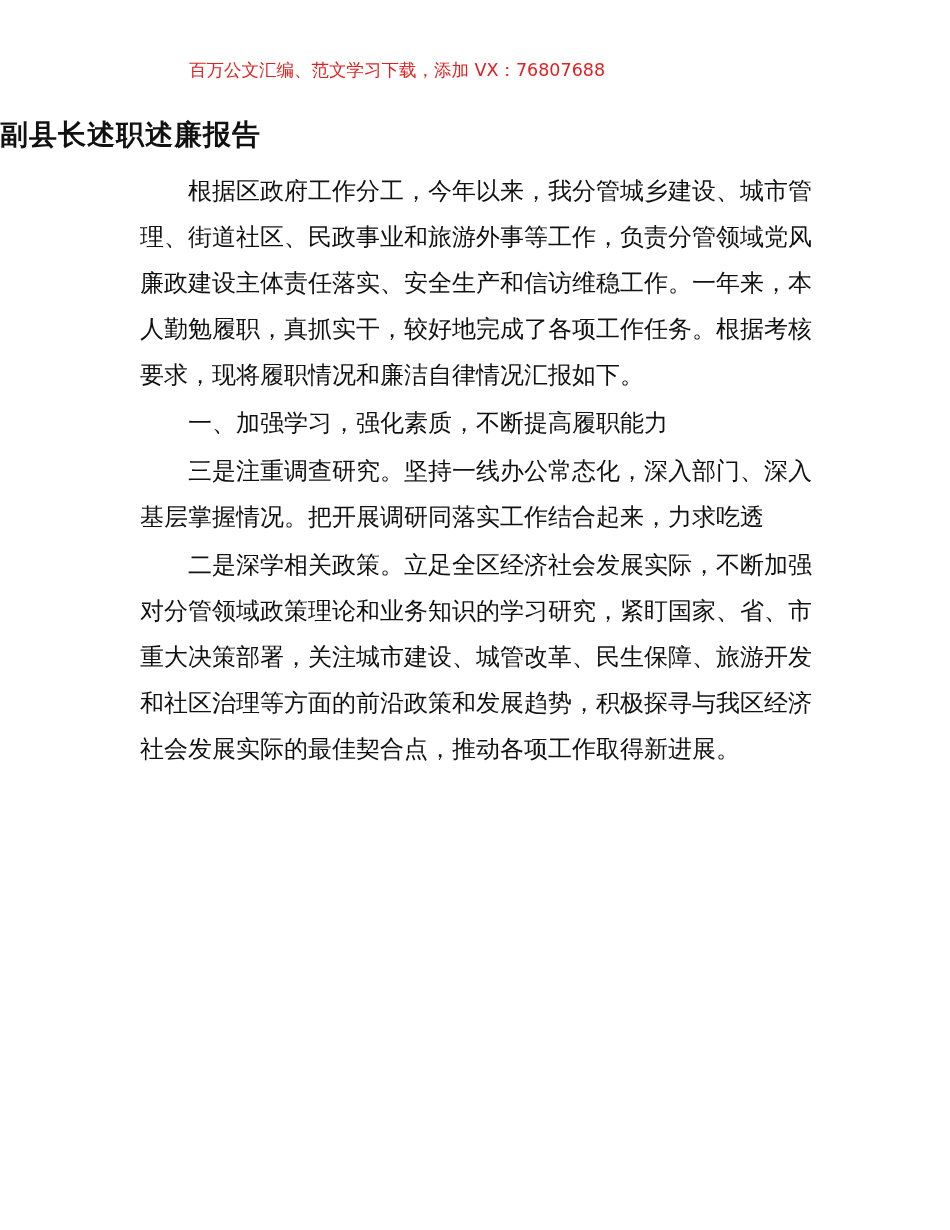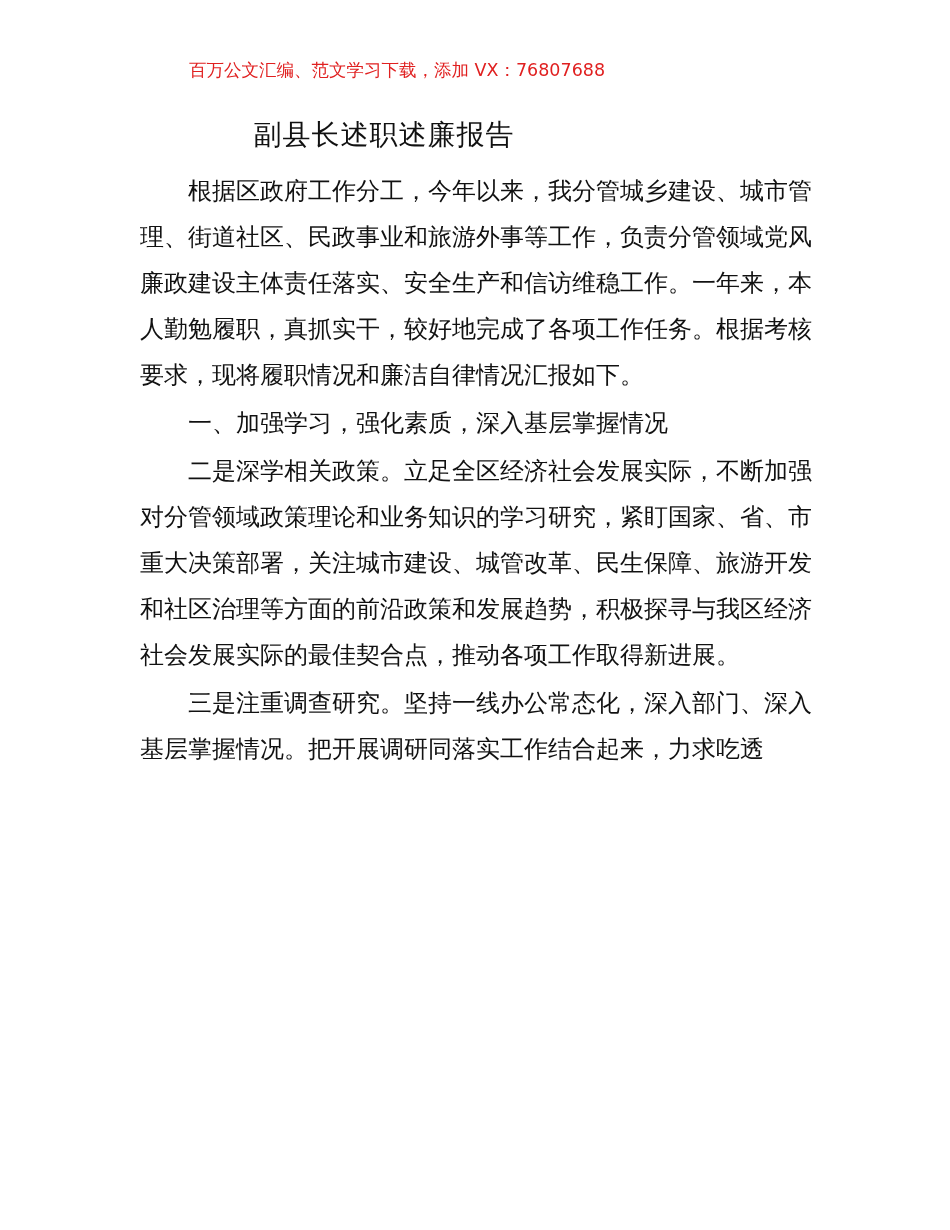--- a/index.html
+++ b/index.html
@@ -32,25 +32,25 @@
       font-size: 17.5px;
       line-height: 26px;
       color: #e02020;
       letter-spacing: 0px;
     }
     .title {
       position: absolute;
       top: 113px;
       left: 0;
       width: 768px;
-      text-align: center;
       font-size: 28px;
       line-height: 44px;
       color: #111111;
       letter-spacing: 1px;
+      font-weight: bold;
     }
     .body-text {
       position: absolute;
       top: 170px;
       left: 140px;
       width: 672px;
     }
     .para {
       margin: 0;
       font-size: 24px;
@@ -66,17 +66,17 @@
     }
   </style>
 </head>
 <body>
 
 <div class="page">
   <div class="watermark">百万公文汇编、范文学习下载，添加 VX：76807688</div>
   <div class="title">副县长述职述廉报告</div>
   <div class="body-text">
     <p class="para">根据区政府工作分工，今年以来，我分管城乡建设、城市管理、街道社区、民政事业和旅游外事等工作，负责分管领域党风廉政建设主体责任落实、安全生产和信访维稳工作。一年来，本人勤勉履职，真抓实干，较好地完成了各项工作任务。根据考核要求，现将履职情况和廉洁自律情况汇报如下。</p>
-    <p class="para spaced">一、加强学习，强化素质，深入基层掌握情况</p>
+    <p class="para spaced">一、加强学习，强化素质，不断提高履职能力</p>
+    <p class="para spaced">三是注重调查研究。坚持一线办公常态化，深入部门、深入基层掌握情况。把开展调研同落实工作结合起来，力求吃透</p>
     <p class="para spaced">二是深学相关政策。立足全区经济社会发展实际，不断加强对分管领域政策理论和业务知识的学习研究，紧盯国家、省、市重大决策部署，关注城市建设、城管改革、民生保障、旅游开发和社区治理等方面的前沿政策和发展趋势，积极探寻与我区经济社会发展实际的最佳契合点，推动各项工作取得新进展。</p>
-    <p class="para spaced">三是注重调查研究。坚持一线办公常态化，深入部门、深入基层掌握情况。把开展调研同落实工作结合起来，力求吃透</p>
   </div>
 </div>
 
 </body></html>

